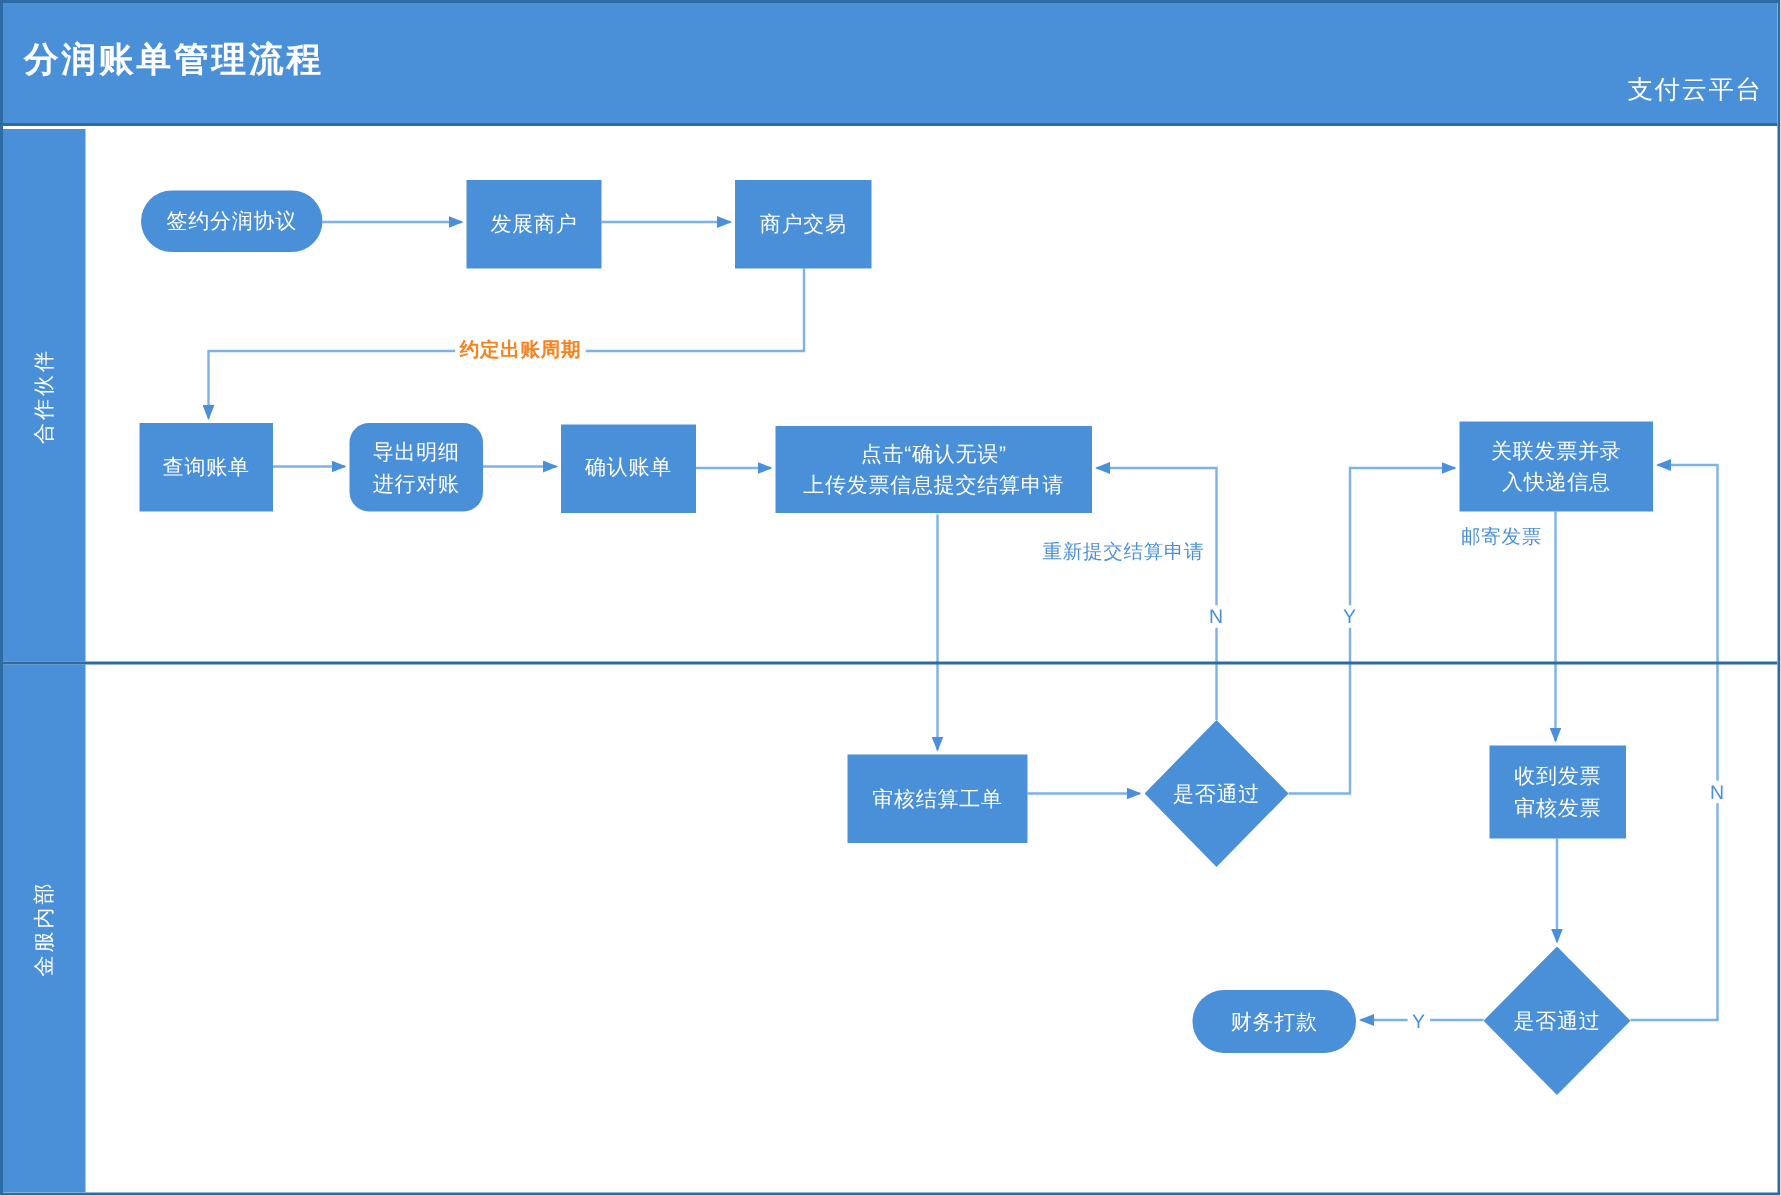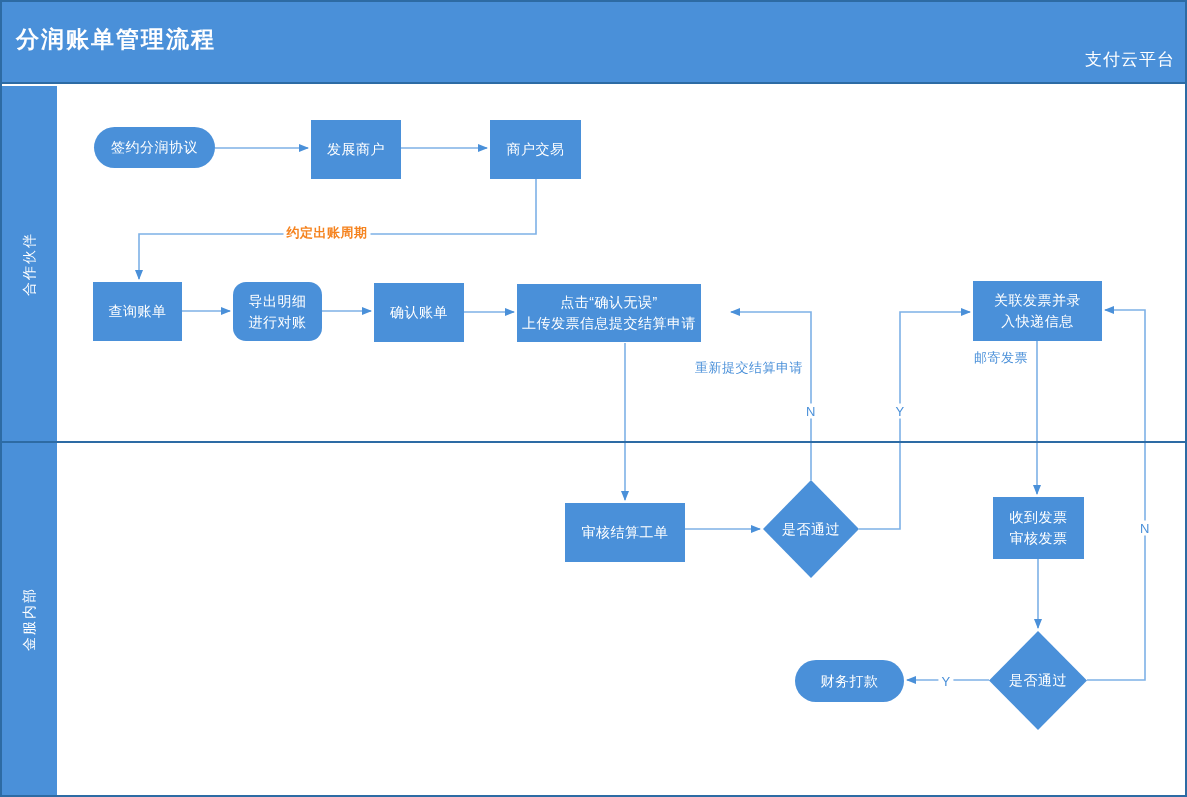--- a/index.html
+++ b/index.html
@@ -56,21 +56,21 @@
     white-space:pre-line;z-index:5;letter-spacing:0.5px;
   }
   .stadium{border-radius:22px;}
   .diamond{clip-path:polygon(50% 0,100% 50%,50% 100%,0 50%);}
   
   .elabel{
     position:absolute;transform:translate(-50%,-50%);
     font-size:13px;color:var(--label);background:#fff;
     padding:0 3px;white-space:nowrap;z-index:4;letter-spacing:0.5px;
   }
-  .elabel.orange{color:var(--orange);font-weight:bold;}
+  .elabel.orange{color:var(--orange);font-weight:bold;margin-left:20px;}
 </style>
 </head>
 <body>
 
 <div id="canvas">
 
   <div class="header">
     <div class="header-title">分润账单管理流程</div>
     <div class="header-platform">支付云平台</div>
   </div>
@@ -132,21 +132,21 @@
 
   <div class="node" style="left:231px;top:280px;width:89px;height:59px;border-radius:13px;">
     <span>导出明细
 进行对账</span>
   </div>
 
   <div class="node" style="left:372px;top:281px;width:90px;height:59px;font-family:Liberation Serif, serif;">
     <span>确认账单</span>
   </div>
 
-  <div class="node" style="left:515px;top:282px;width:184px;height:58px;">
+  <div class="node" style="left:515px;top:282px;width:211px;height:58px;">
     <span>点击“确认无误”
 上传发票信息提交结算申请</span>
   </div>
 
   <div class="node" style="left:971px;top:279px;width:129px;height:60px;">
     <span>关联发票并录
 入快递信息</span>
   </div>
 
   <div class="node" style="left:563px;top:501px;width:120px;height:59px;">

